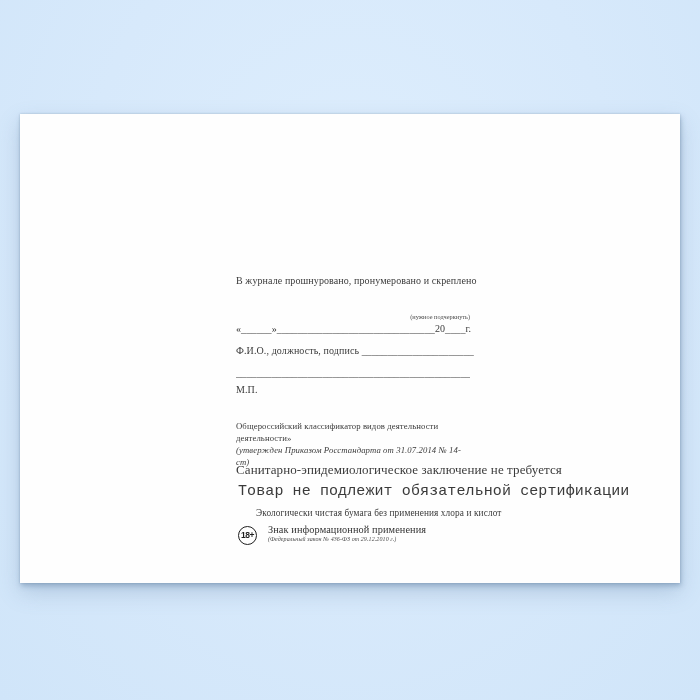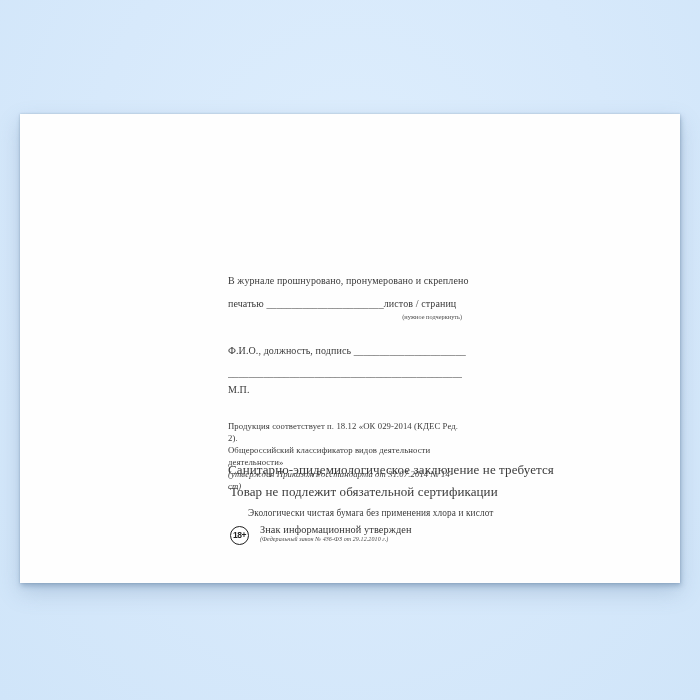--- a/index.html
+++ b/index.html
@@ -22,21 +22,21 @@
     width: 660px;
     height: 469px;
     background: #fefefe;
     box-shadow:
       1px 3px 5px rgba(100, 130, 165, 0.45),
       0 9px 20px rgba(100, 130, 165, 0.30),
       0 0 2px rgba(90, 120, 150, 0.35);
   }
   .doc {
     position: absolute;
-    left: 208px;
+    left: 216px;
     top: 0;
     width: 234px;
     height: 100%;
     font-family: "Liberation Serif", "DejaVu Serif", serif;
     color: #3a3a3a;
   }
   .line {
     position: absolute;
     left: 0;
     width: 100%;
@@ -48,21 +48,21 @@
   .l-title   { top: 161px; }
   .l-pechat  { top: 184px; }
   .l-note    { top: 197px; text-align: right; font-size: 6.3px; color: #4a4a4a; letter-spacing: 0; }
   .l-date    { top: 209px; }
   .l-fio     { top: 231px; }
   .l-blank   { top: 253px; overflow: hidden; }
   .l-mp      { top: 270px; text-align: left; padding-right: 2px; box-sizing: border-box; }
   .l-para    { top: 306px; white-space: normal; font-size: 8.7px; line-height: 12px; }
   .l-para .p-it { font-style: italic; }
   .l-san     { top: 350px; font-size: 13px; }
-  .l-tov     { top: 372px; font-size: 13px; padding-left: 2px; }
+  .l-tov     { top: 372px; font-size: 15px; padding-left: 2px; font-family: Liberation Mono, monospace; }
   .l-eco     { top: 394px; font-size: 9.3px; padding-left: 2px; margin-left: 18px; }
   .l-badge   { top: 410px; display: flex; align-items: flex-start; }
   .badge-circle {
     width: 19px;
     height: 19px;
     margin-left: 2px;
     margin-top: 2px;
     border: 1.7px solid #1f1f1f;
     border-radius: 50%;
     display: flex;
@@ -94,46 +94,45 @@
 </style>
 </head>
 <body>
 
 <div class="stage">
   <div class="sheet">
     <div class="doc">
 
       <div class="line l-title">В журнале прошнуровано, пронумеровано и скреплено</div>
 
-      <div class="line l-pechat">печатью _______________________листов / страниц</div>
 
       <div class="line l-note">(нужное подчеркнуть)</div>
 
+      <div class="line l-date">«______»_______________________________20____г.</div>
 
       <div class="line l-blank">______________________________________________</div>
 
       <div class="line l-fio">Ф.И.О., должность, подпись ______________________</div>
 
       <div class="line l-mp">М.П.</div>
 
       <div class="line l-para">
-        <div>Продукция соответствует п. 18.12 «ОК 029-2014 (КДЕС Ред. 2).</div>
         <div>Общероссийский классификатор видов деятельности деятельности»</div>
         <div class="p-it">(утвержден Приказом Росстандарта от 31.07.2014 № 14-ст)</div>
       </div>
 
       <div class="line l-san">Санитарно-эпидемиологическое заключение не требуется</div>
 
       <div class="line l-tov">Товар не подлежит обязательной сертификации</div>
 
       <div class="line l-eco">Экологически чистая бумага без применения хлора и кислот</div>
 
       <div class="line l-badge">
         <div class="badge-circle">18+</div>
         <div class="badge-text">
-          <div class="badge-title">Знак информационной утвержден</div>
+          <div class="badge-title">Знак информационной применения</div>
           <div class="badge-law">(Федеральный закон № 436-ФЗ от 29.12.2010 г.)</div>
         </div>
       </div>
 
     </div>
   </div>
 </div>
 
 </body></html>

